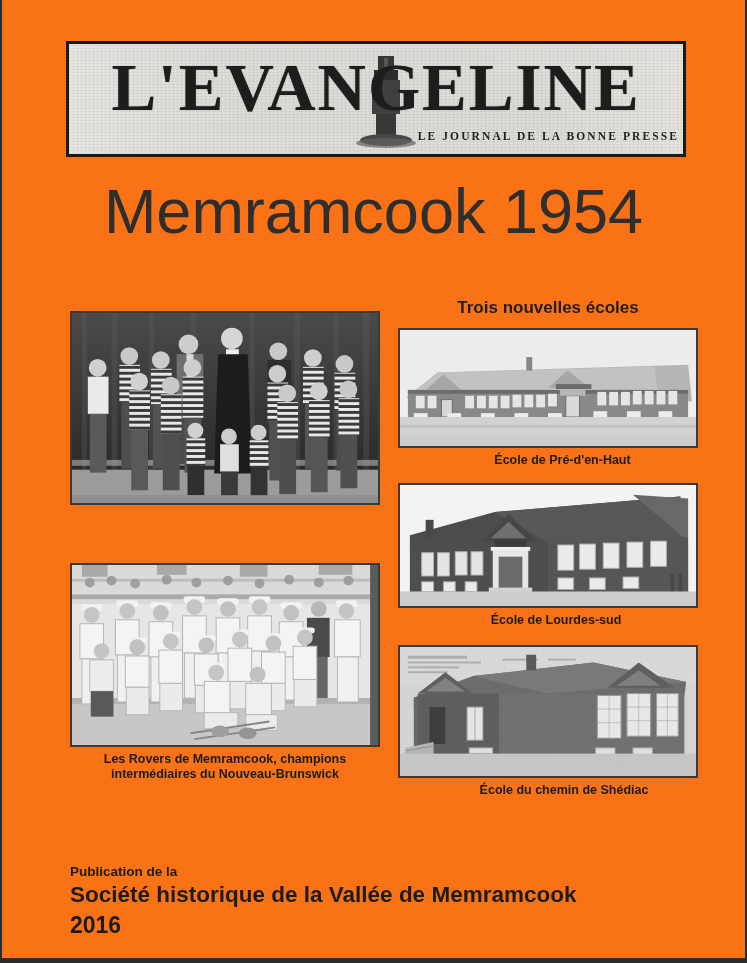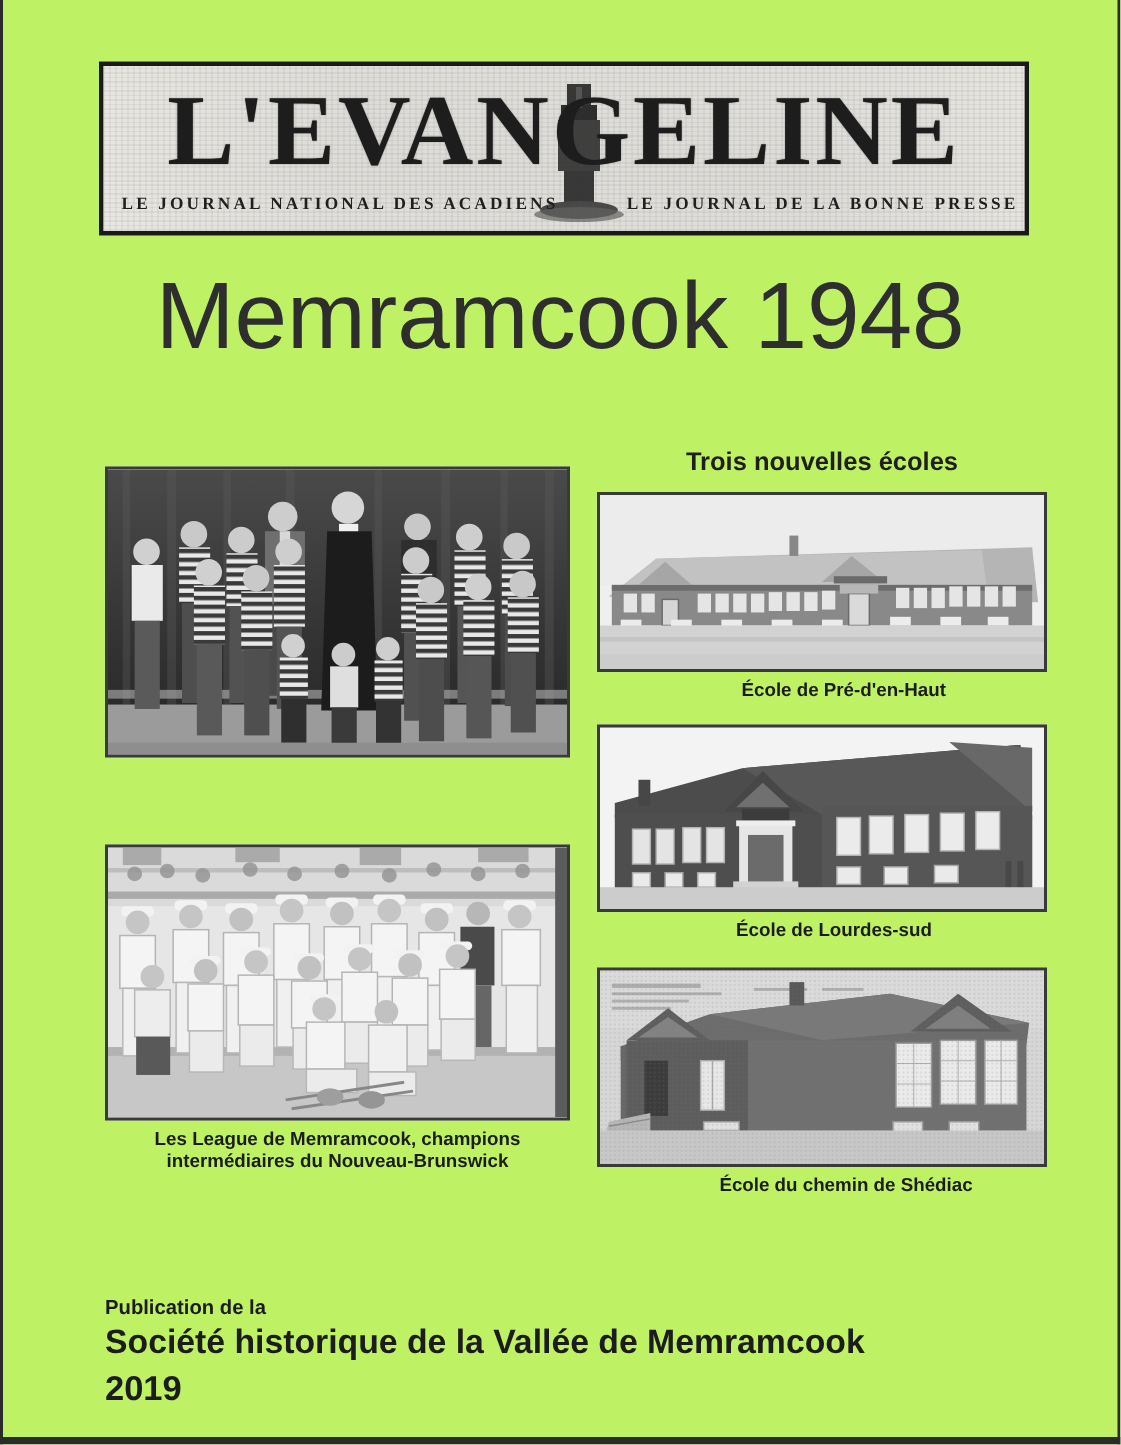--- a/index.html
+++ b/index.html
@@ -7,21 +7,21 @@
     padding: 0;
     background: #ffffff;
   }
   body {
     font-family: "Liberation Sans", sans-serif;
   }
   .cover {
     position: relative;
     width: 747px;
     height: 963px;
-    background: #bef264;
+    background: #f97316;
     overflow: hidden;
     box-sizing: border-box;
     border-bottom: 5px solid #2b2b2b;
     border-left: 2px solid #2b2b2b;
     border-right: 2px solid #2b2b2b;
   }
 
   
   .masthead {
     position: absolute;
@@ -185,25 +185,24 @@
       <rect x="24" y="2" width="16" height="16" fill="#2a2a2a"></rect>
       <rect x="20" y="16" width="24" height="10" fill="#1f1f1f"></rect>
       <rect x="18" y="26" width="28" height="34" fill="#333"></rect>
       <rect x="22" y="60" width="20" height="22" fill="#2b2b2b"></rect>
       <ellipse cx="32" cy="86" rx="26" ry="6" fill="#3d3d3d"></ellipse>
       <ellipse cx="32" cy="89" rx="30" ry="5" fill="#585858" opacity=".7"></ellipse>
       <rect x="30" y="4" width="4" height="14" fill="#4a4a4a"></rect>
     </svg>
 
     <div class="masthead-title">L'EVANGELINE</div>
-    <div class="masthead-sub left">LE JOURNAL NATIONAL DES ACADIENS</div>
     <div class="masthead-sub right">LE JOURNAL DE LA BONNE PRESSE</div>
   </div>
 
-  <div class="main-title">Memramcook 1948</div>
+  <div class="main-title">Memramcook 1954</div>
 
   <div class="section-heading">Trois nouvelles écoles</div>
 
   <div class="figure fig-team1">
     <div class="photo">
       <svg class="sv" viewBox="0 0 310 194" preserveAspectRatio="none">
         <defs>
           <linearGradient id="curtain" x1="0" y1="0" x2="0" y2="1">
             <stop offset="0" stop-color="#4a4a4a"></stop>
               <stop offset="1" stop-color="#242424"></stop>
@@ -483,21 +482,21 @@
           <line x1="120" y1="172" x2="200" y2="160"></line>
           <line x1="124" y1="178" x2="206" y2="166"></line>
         </g>
         <ellipse cx="150" cy="170" rx="9" ry="6" fill="#a39d95"></ellipse>
         <ellipse cx="178" cy="172" rx="9" ry="6" fill="#9a948c"></ellipse>
 
         <rect x="302" y="0" width="8" height="184" fill="#ee3333"></rect>
       </svg>
     </div>
     <div class="caption">
-      <div>Les League de Memramcook, champions</div>
+      <div>Les Rovers de Memramcook, champions</div>
       <div>intermédiaires du Nouveau-Brunswick</div>
     </div>
   </div>
 
   <div class="figure fig-school1">
     <div class="photo">
       <svg class="sv" viewBox="0 0 300 120" preserveAspectRatio="none">
         <rect width="300" height="120" fill="#f0efec"></rect>
         <rect x="0" y="0" width="300" height="62" fill="#ececea"></rect>
 
@@ -689,17 +688,17 @@
         <rect width="300" height="133" fill="url(#grain)"></rect>
       </svg>
     </div>
     <div class="caption">École du chemin de Shédiac</div>
   </div>
 
   <div class="footer">
     <div class="footer-pre">Publication de la</div>
     <div class="footer-row">
       <div class="footer-org">Société historique de la Vallée de Memramcook</div>
-      <div class="footer-year">2019</div>
+      <div class="footer-year">2016</div>
     </div>
   </div>
 
 </div>
 
 </body></html>

